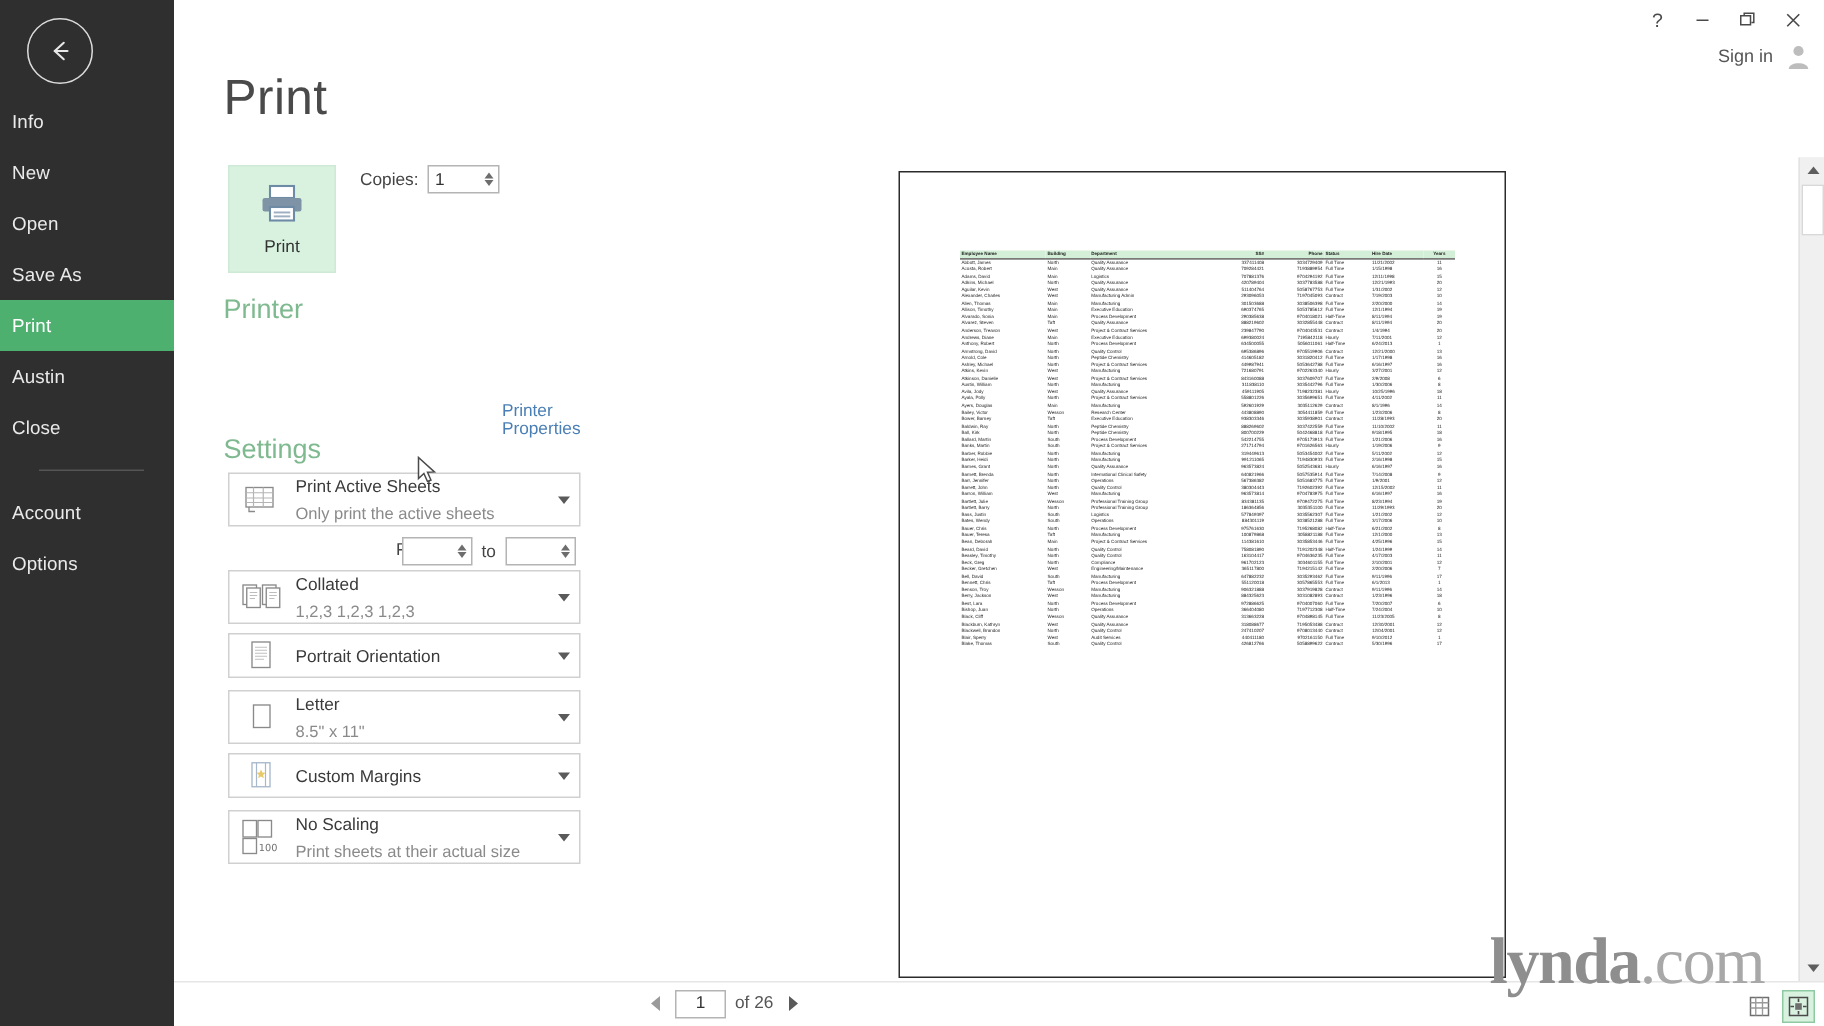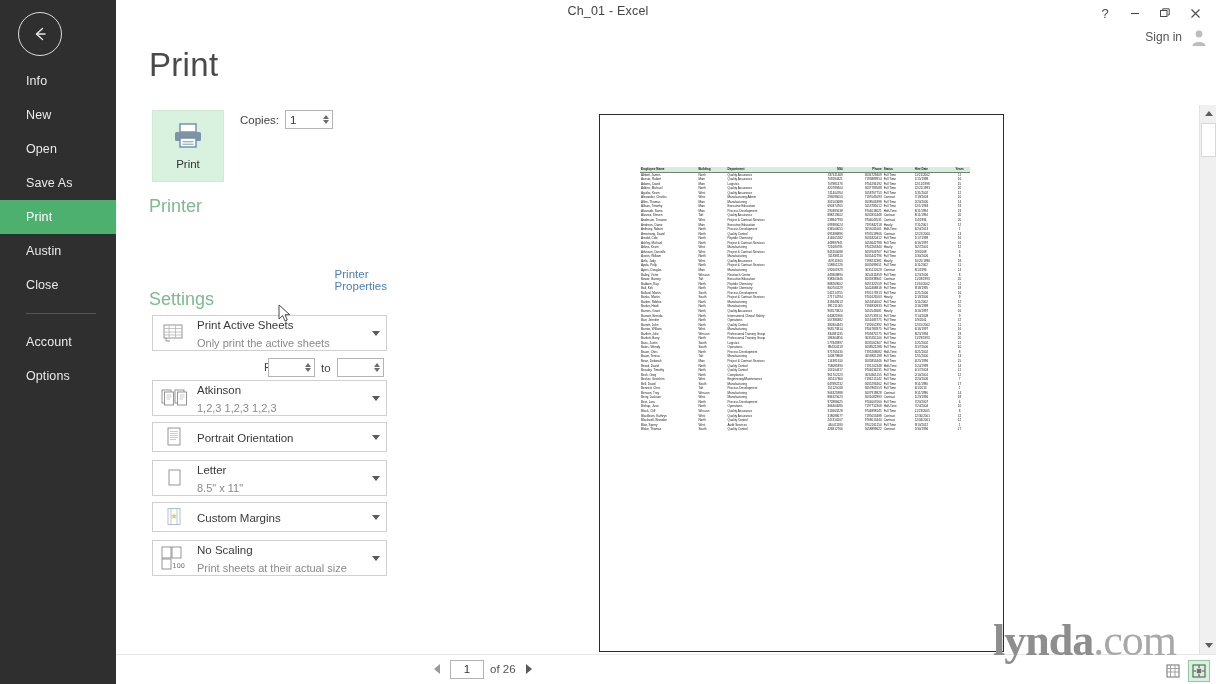--- a/index.html
+++ b/index.html
@@ -59,21 +59,21 @@
     border: 1.6px solid #dcdcdc;
     display: flex; align-items: center; justify-content: center;
     cursor: pointer;
   }
   .back-btn svg { display: block; }
   .nav {
     position: absolute; top: 64px; left: 0; width: 116px;
   }
   .nav-item {
     height: 34px; display: flex; align-items: center;
-    padding-left: 26px;
+    padding-left: 8px;
     color: #eaeaea; font-size: 12.5px;
     cursor: pointer; letter-spacing: .1px;
   }
   .nav-item.active { background: #4db06f; color: #ffffff; }
   .nav-sep {
     height: 1px; background: #555; margin: 11px 20px 11px 26px;
   }
 
   
   .settings-col {
@@ -339,21 +339,20 @@
       <div class="nav-item">
           <span>Account</span>
         </div>
       <div class="nav-item">
           <span>Options</span>
         </div>
     </div>
   </div>
 
   <div class="titlebar">
-    <div class="title-text">Ch_01 - Excel</div>
     <div class="win-btns">
       <div class="win-btn">?</div>
       <div class="win-btn">
         <svg width="12" height="12" viewBox="0 0 12 12">
             <path d="M2 6.5 H10" stroke="#4a4a4a" stroke-width="1.1"></path>
           </svg>
       </div>
       <div class="win-btn">
         <svg width="12" height="12" viewBox="0 0 12 12">
           <rect x="1.5" y="3.5" width="6.5" height="6" fill="none" stroke="#4a4a4a" stroke-width="1"></rect>
@@ -453,21 +452,21 @@
       <span class="ico">
         <svg width="28" height="22" viewBox="0 0 28 22">
           <rect x="2" y="3" width="9" height="13" fill="#fff" stroke="#8a8a8a" stroke-width=".9"></rect>
           <rect x="4.5" y="5" width="9" height="13" fill="#fff" stroke="#8a8a8a" stroke-width=".9"></rect>
           <rect x="15" y="3" width="9" height="13" fill="#fff" stroke="#8a8a8a" stroke-width=".9"></rect>
           <rect x="17.5" y="5" width="9" height="13" fill="#fff" stroke="#8a8a8a" stroke-width=".9"></rect>
           <path d="M6.5 8 H11.5 M6.5 10 H11.5 M6.5 12 H10 M19.5 8 H24.5 M19.5 10 H24.5 M19.5 12 H23" stroke="#bdbdbd" stroke-width=".8"></path>
         </svg>
       </span>
       <span class="txt">
-        <span class="t1">Atkinson</span><br>
+        <span class="t1">Collated</span><br>
         <span class="t2">1,2,3   1,2,3   1,2,3</span>
       </span>
       <span class="caret">
           <i></i>
         </span>
     </div>
 
     <div class="combo c-orient">
       <span class="ico">
         <svg width="20" height="22" viewBox="0 0 20 22">

